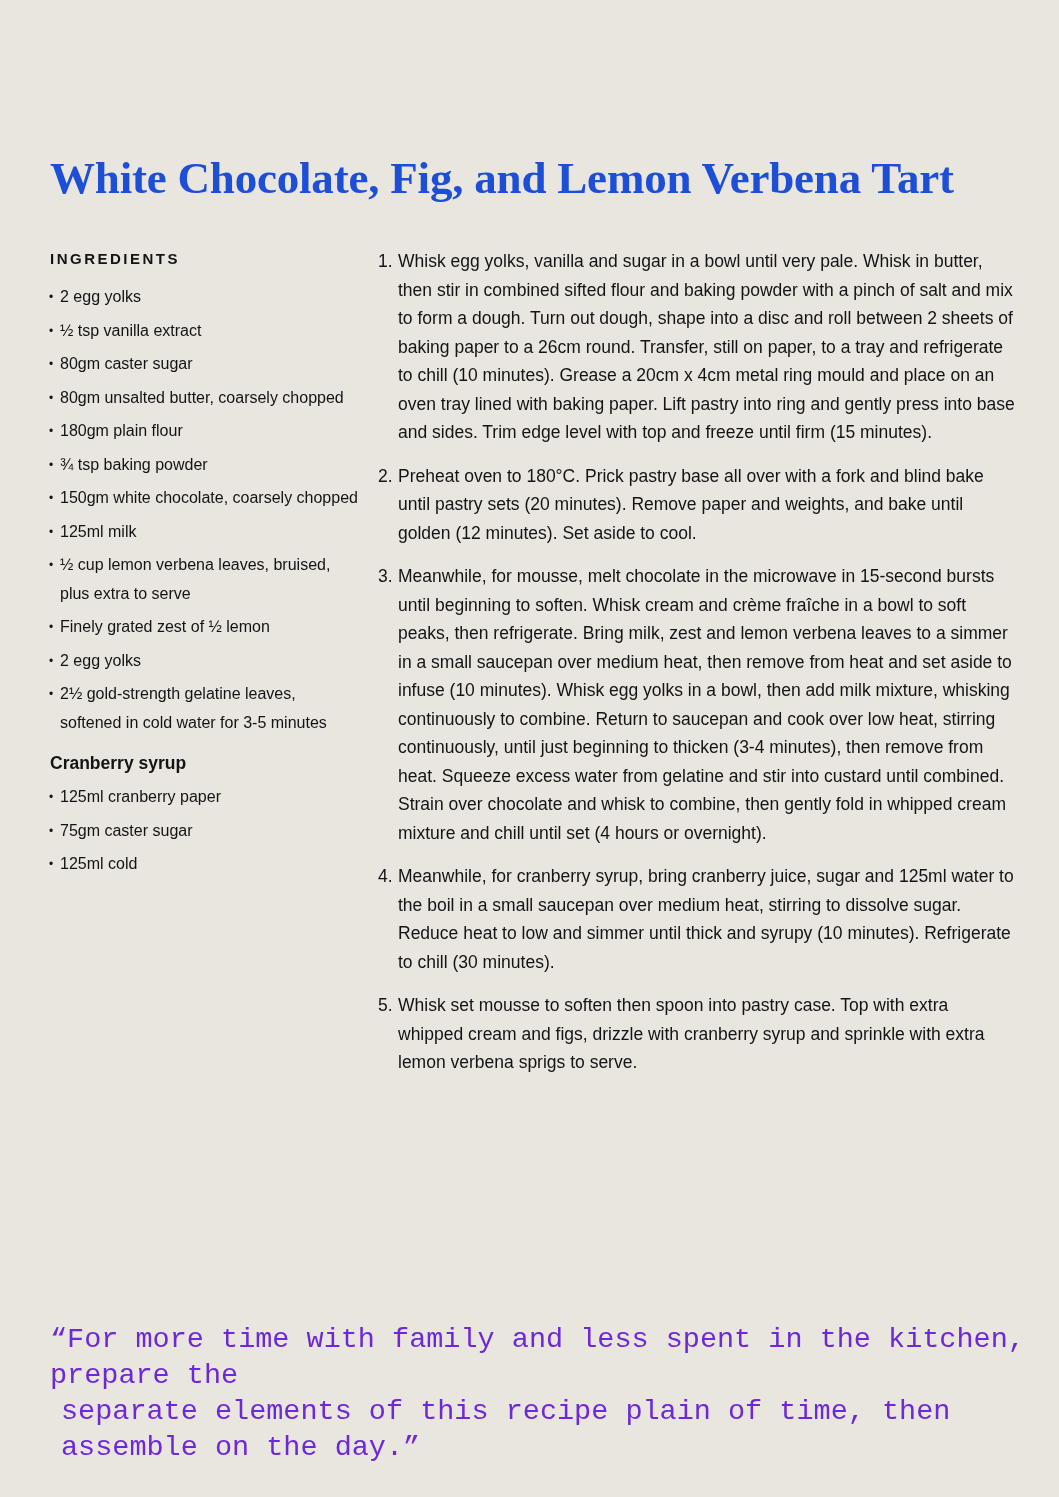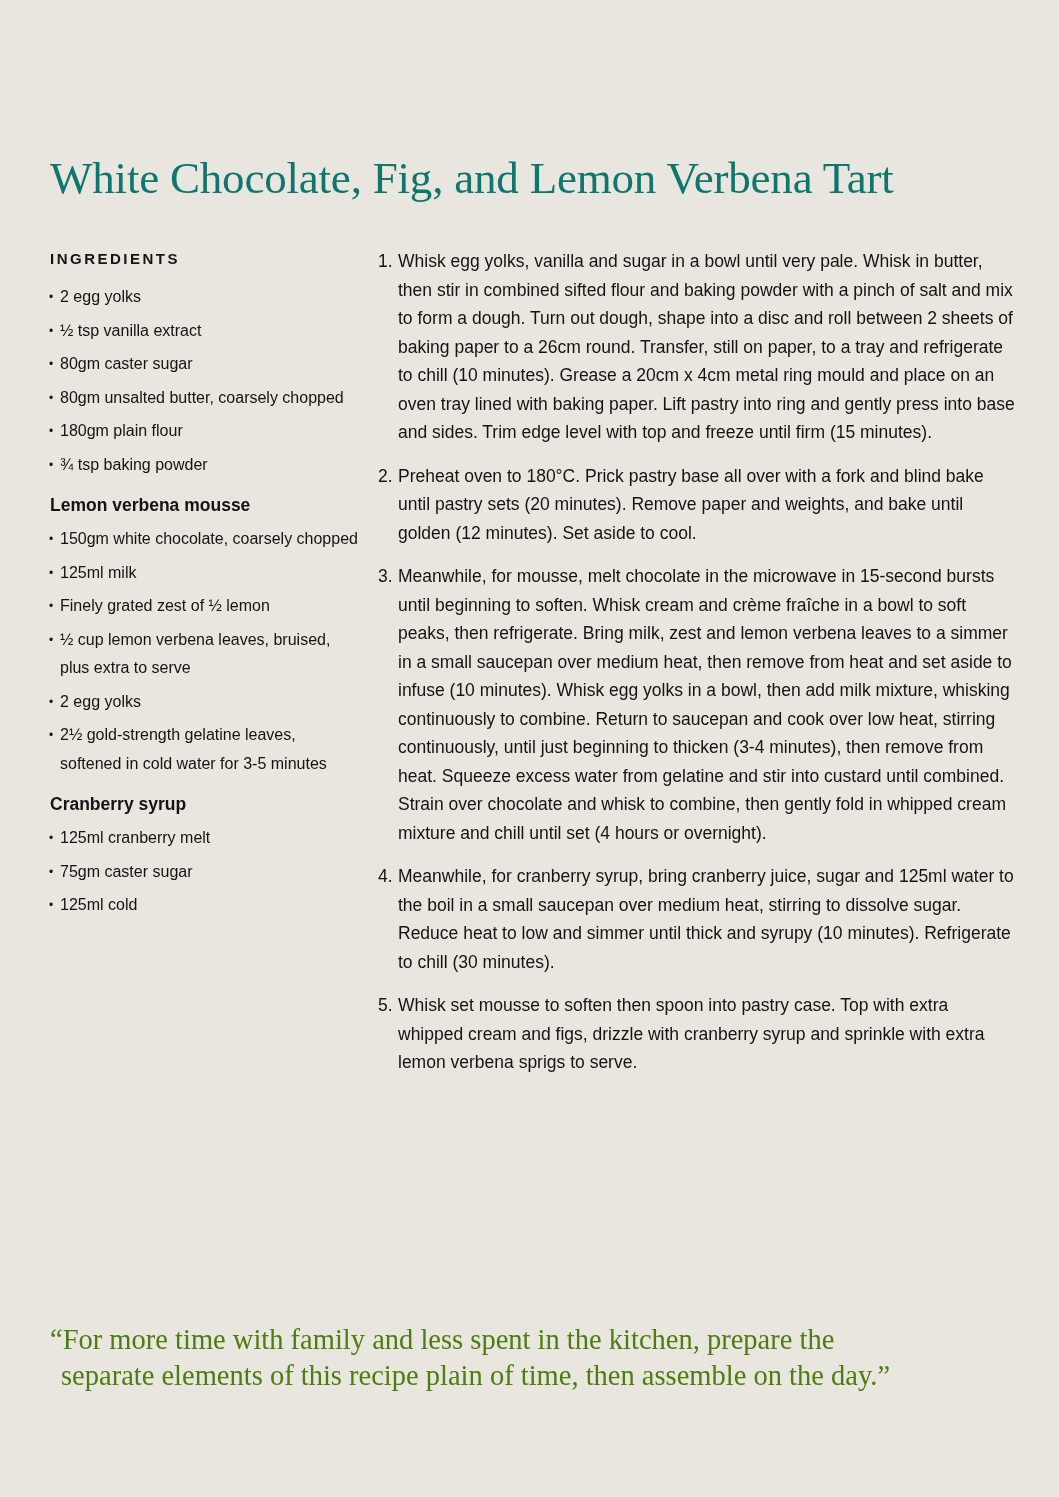--- a/index.html
+++ b/index.html
@@ -8,24 +8,24 @@
     background: #e9e5df;
     color: #141414;
     font-family: "Liberation Sans", sans-serif;
     position: relative;
     overflow: hidden;
   }
   .title {
     position: absolute; left: 50px; top: 152px;
     margin: 0;
     font-family: "Liberation Serif", serif;
-    font-weight: normal;
+    font-weight: bold;
     font-size: 45px;
     letter-spacing: -0.2px;
-    color: #0f766e;
+    color: #1d4ed8;
     white-space: nowrap;
   }
   .col-ingredients {
     position: absolute; left: 50px; top: 247px; width: 310px;
   }
   .col-method {
     position: absolute; left: 378px; top: 247px; width: 640px;
   }
   .section-heading {
     font-family: "Liberation Sans", sans-serif;
@@ -61,57 +61,56 @@
     font-size: 17.5px;
     line-height: 28.5px;
     margin-bottom: 15px;
   }
   ol.method li .num {
     position: absolute; left: 0; top: 0;
   }
   .quote {
     position: absolute; left: 50px; top: 1322px; width: 980px;
     margin: 0;
-    font-family: Liberation Serif, serif;
+    font-family: Liberation Mono, monospace;
     font-size: 28.5px;
     line-height: 36px;
-    color: #4d7c0f;
+    color: #6d28d9;
   }
   .quote span { display: block; }
   .quote .l2 { padding-left: 11px; }
 </style>
 </head>
 <body>
 
 <h1 class="title">White Chocolate, Fig, and Lemon Verbena Tart</h1>
 
 <section class="col-ingredients">
   <h2 class="section-heading">INGREDIENTS</h2>
   <ul class="ing">
     <li>2 egg yolks</li>
     <li>½ tsp vanilla extract</li>
     <li>80gm caster sugar</li>
     <li>80gm unsalted butter, coarsely chopped</li>
     <li>180gm plain flour</li>
     <li>¾ tsp baking powder</li>
   </ul>
 
-  <h3 class="subheading">Lemon verbena mousse</h3>
   <ul class="ing">
     <li>150gm white chocolate, coarsely chopped</li>
     <li>125ml milk</li>
+    <li>½ cup lemon verbena leaves, bruised, plus extra to serve</li>
     <li>Finely grated zest of ½ lemon</li>
-    <li>½ cup lemon verbena leaves, bruised, plus extra to serve</li>
     <li>2 egg yolks</li>
     <li>2½ gold-strength gelatine leaves, softened in cold water for 3-5 minutes</li>
   </ul>
 
   <h3 class="subheading">Cranberry syrup</h3>
   <ul class="ing">
-    <li>125ml cranberry melt</li>
+    <li>125ml cranberry paper</li>
     <li>75gm caster sugar</li>
     <li>125ml cold</li>
   </ul>
 </section>
 
 <section class="col-method">
   <ol class="method">
     <li>
       <span class="num">1.</span>
       <span>Whisk egg yolks, vanilla and sugar in a bowl until very pale. Whisk in butter, then stir in combined sifted flour and baking powder with a pinch of salt and mix to form a dough. Turn out dough, shape into a disc and roll between 2 sheets of baking paper to a 26cm round. Transfer, still on paper, to a tray and refrigerate to chill (10 minutes). Grease a 20cm x 4cm metal ring mould and place on an oven tray lined with baking paper. Lift pastry into ring and gently press into base and sides. Trim edge level with top and freeze until firm (15 minutes).</span>

